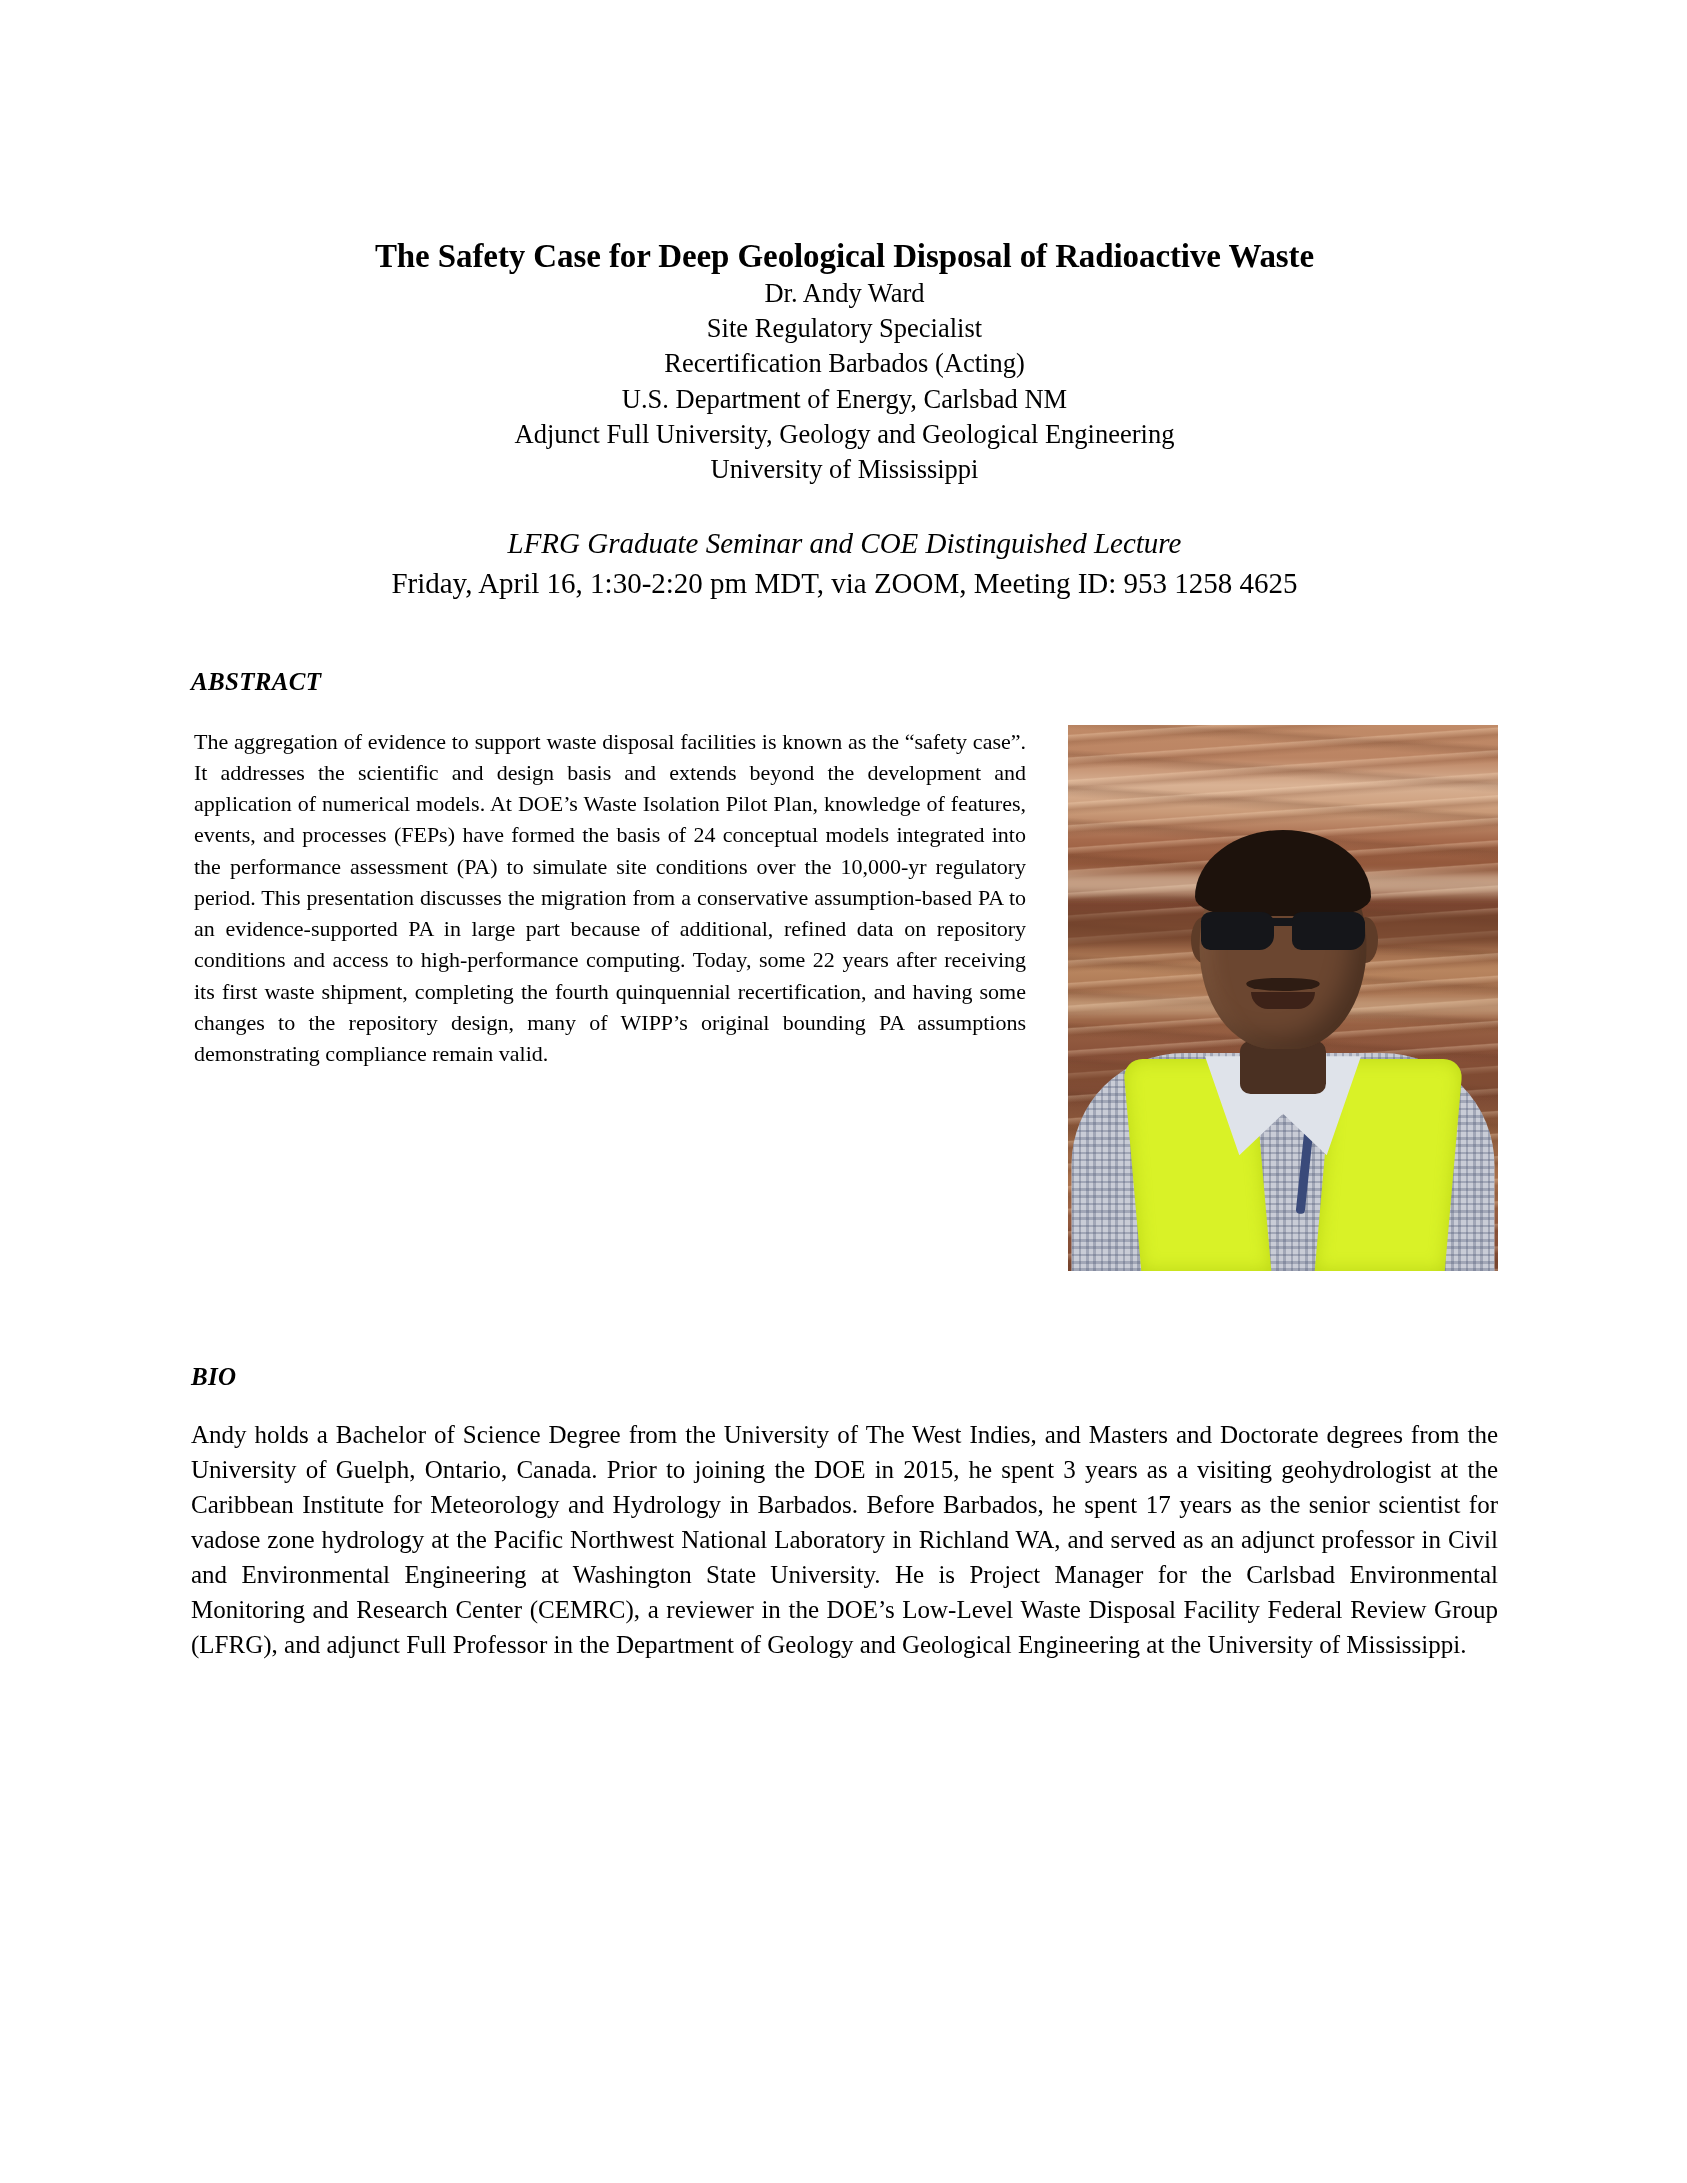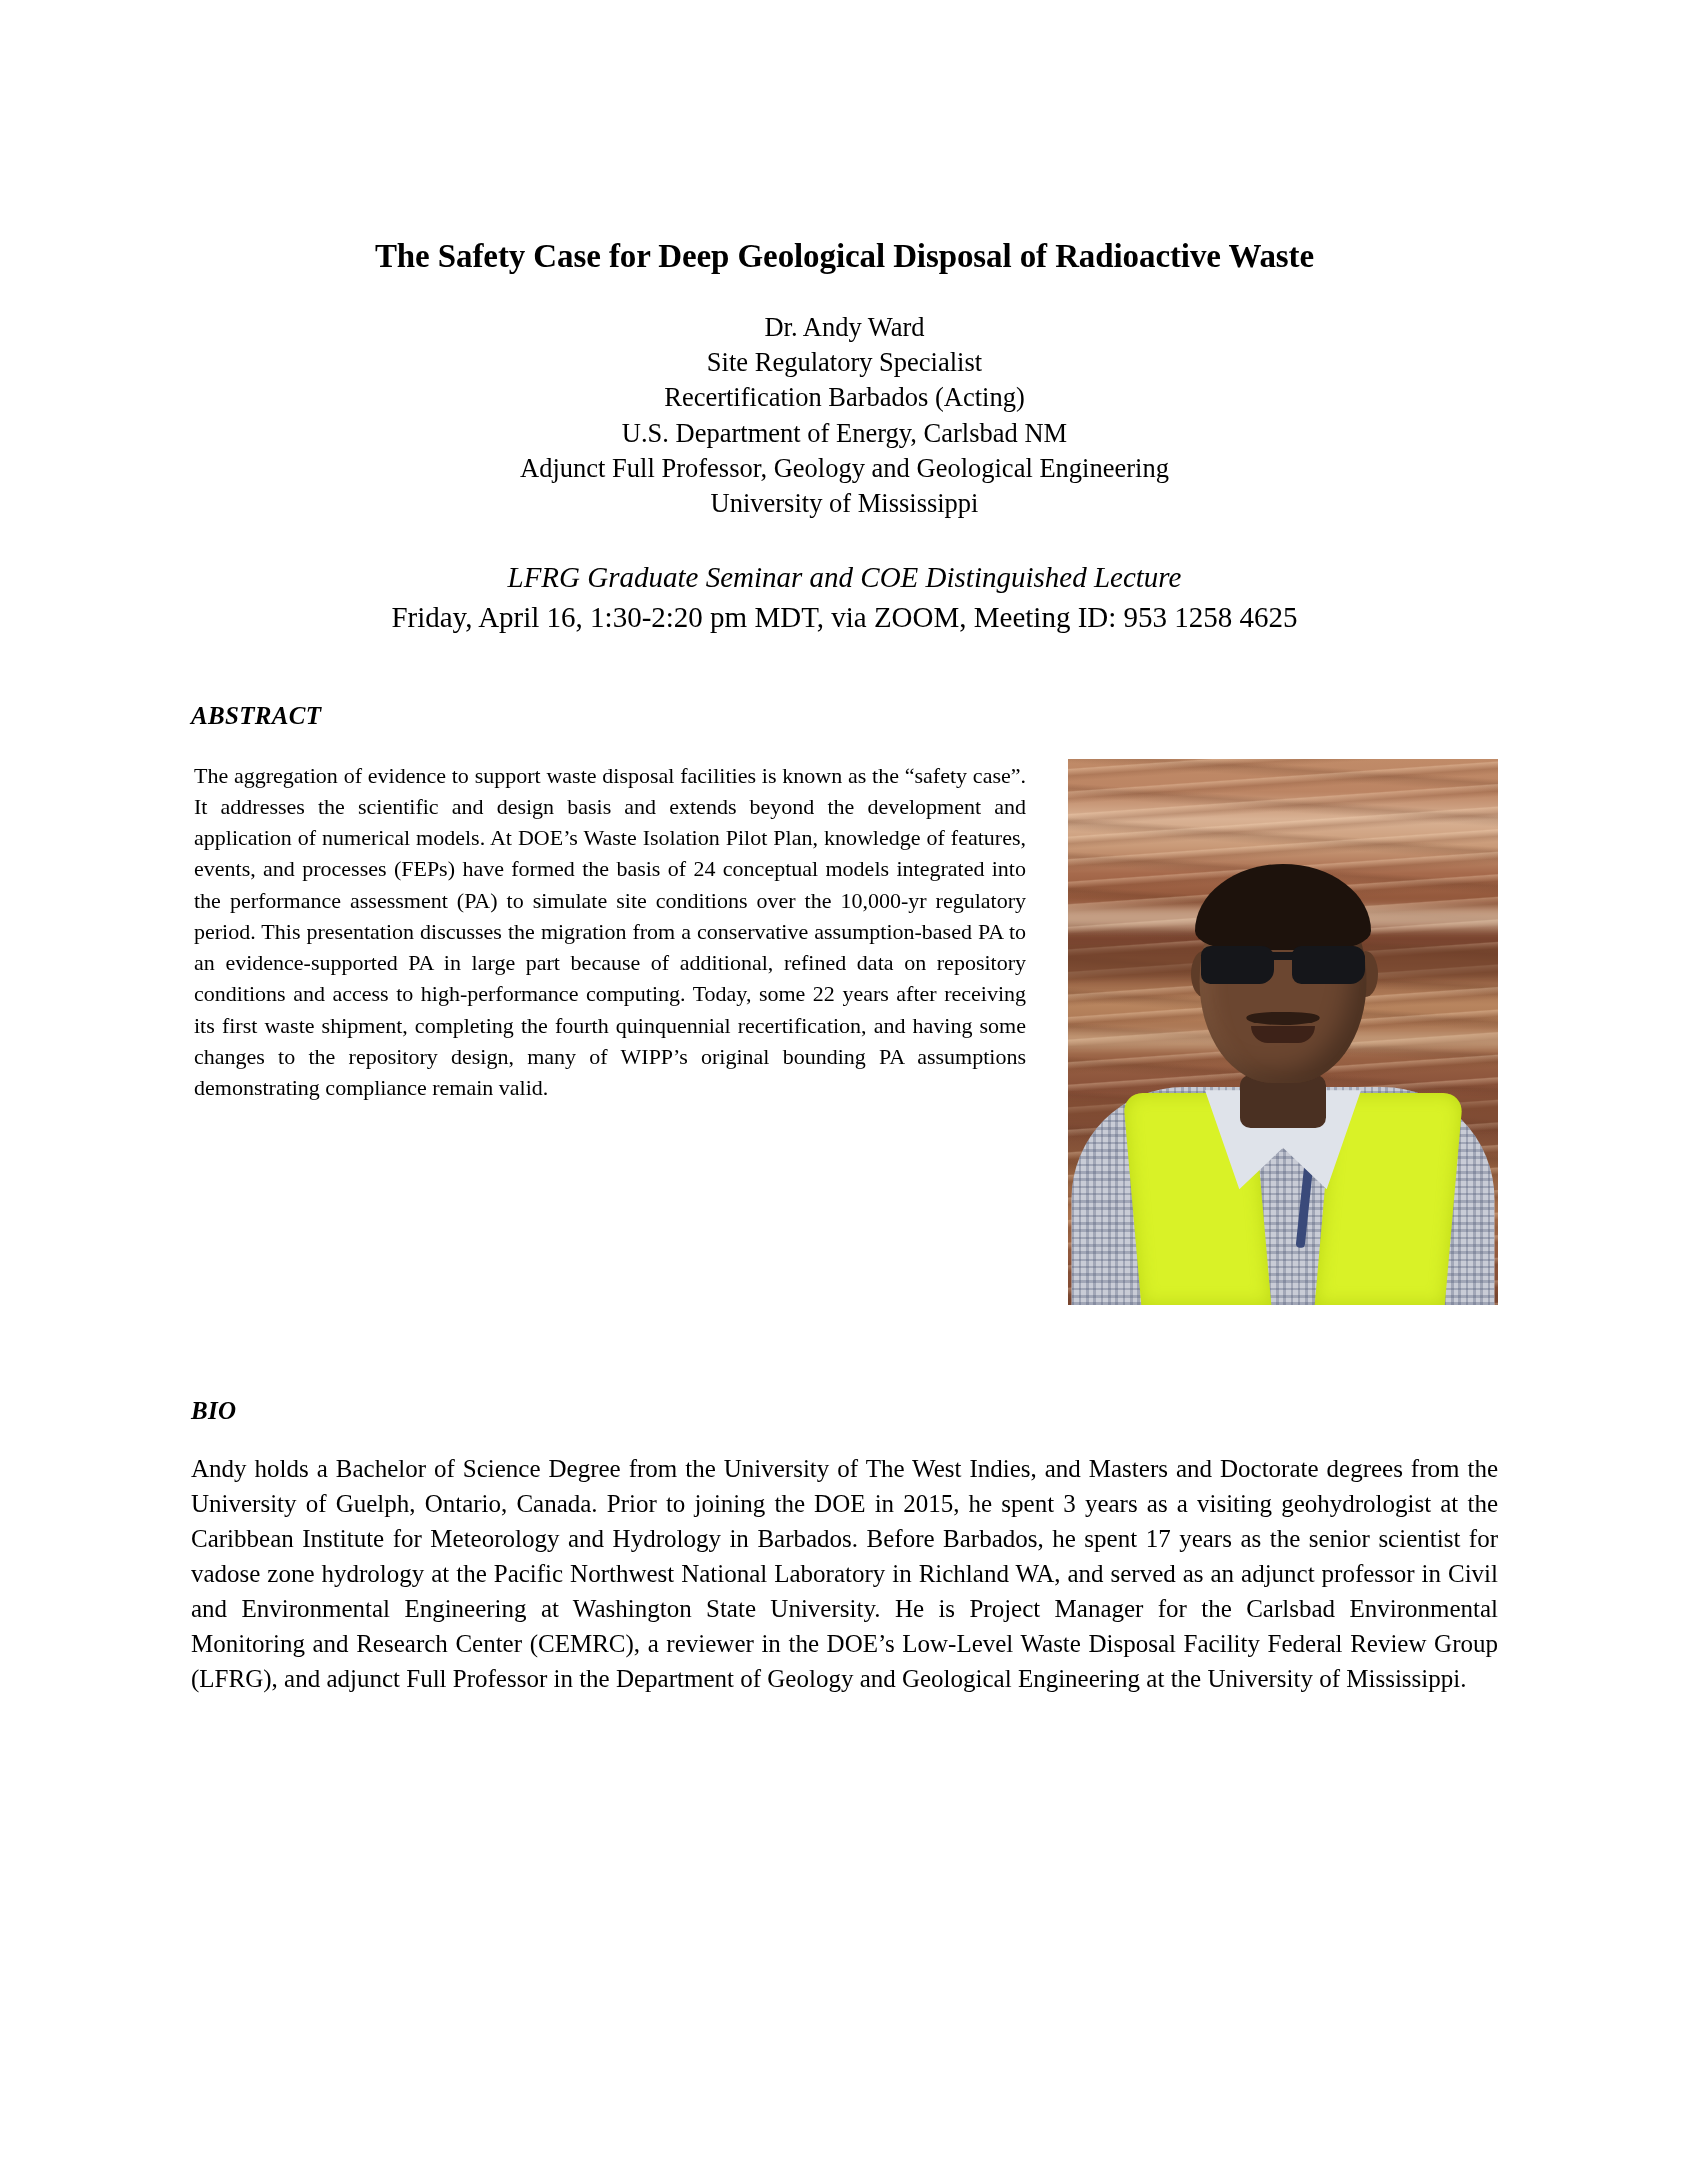--- a/index.html
+++ b/index.html
@@ -34,21 +34,20 @@
     font-weight: bold;
     text-align: center;
     line-height: 1.15;
     margin: 0;
     padding-top: 238px;
     letter-spacing: -0.1px;
   }
 
   
   .author-block {
-    margin-top: 34px;
     text-align: center;
     font-size: 26.5px;
     line-height: 1.33;
   }
   .author-block div {
     margin: 0;
     padding: 0;
   }
 
   
@@ -337,21 +336,21 @@
 <div class="page">
   <div class="content">
 
     <h1 class="doc-title">The Safety Case for Deep Geological Disposal of Radioactive Waste</h1>
 
     <div class="author-block">
       <div>Dr. Andy Ward</div>
       <div>Site Regulatory Specialist</div>
       <div>Recertification Barbados (Acting)</div>
       <div>U.S. Department of Energy, Carlsbad NM</div>
-      <div>Adjunct Full Professor, Geology and Geological Engineering</div>
+      <div>Adjunct Full University, Geology and Geological Engineering</div>
       <div>University of Mississippi</div>
     </div>
 
     <div class="event-block">
       <div class="event-series">LFRG Graduate Seminar and COE Distinguished Lecture</div>
       <div class="event-when">Friday, April 16, 1:30-2:20 pm MDT, via ZOOM, Meeting ID: 953 1258 4625</div>
     </div>
 
     <h2 class="section-heading abstract-heading">ABSTRACT</h2>
 

